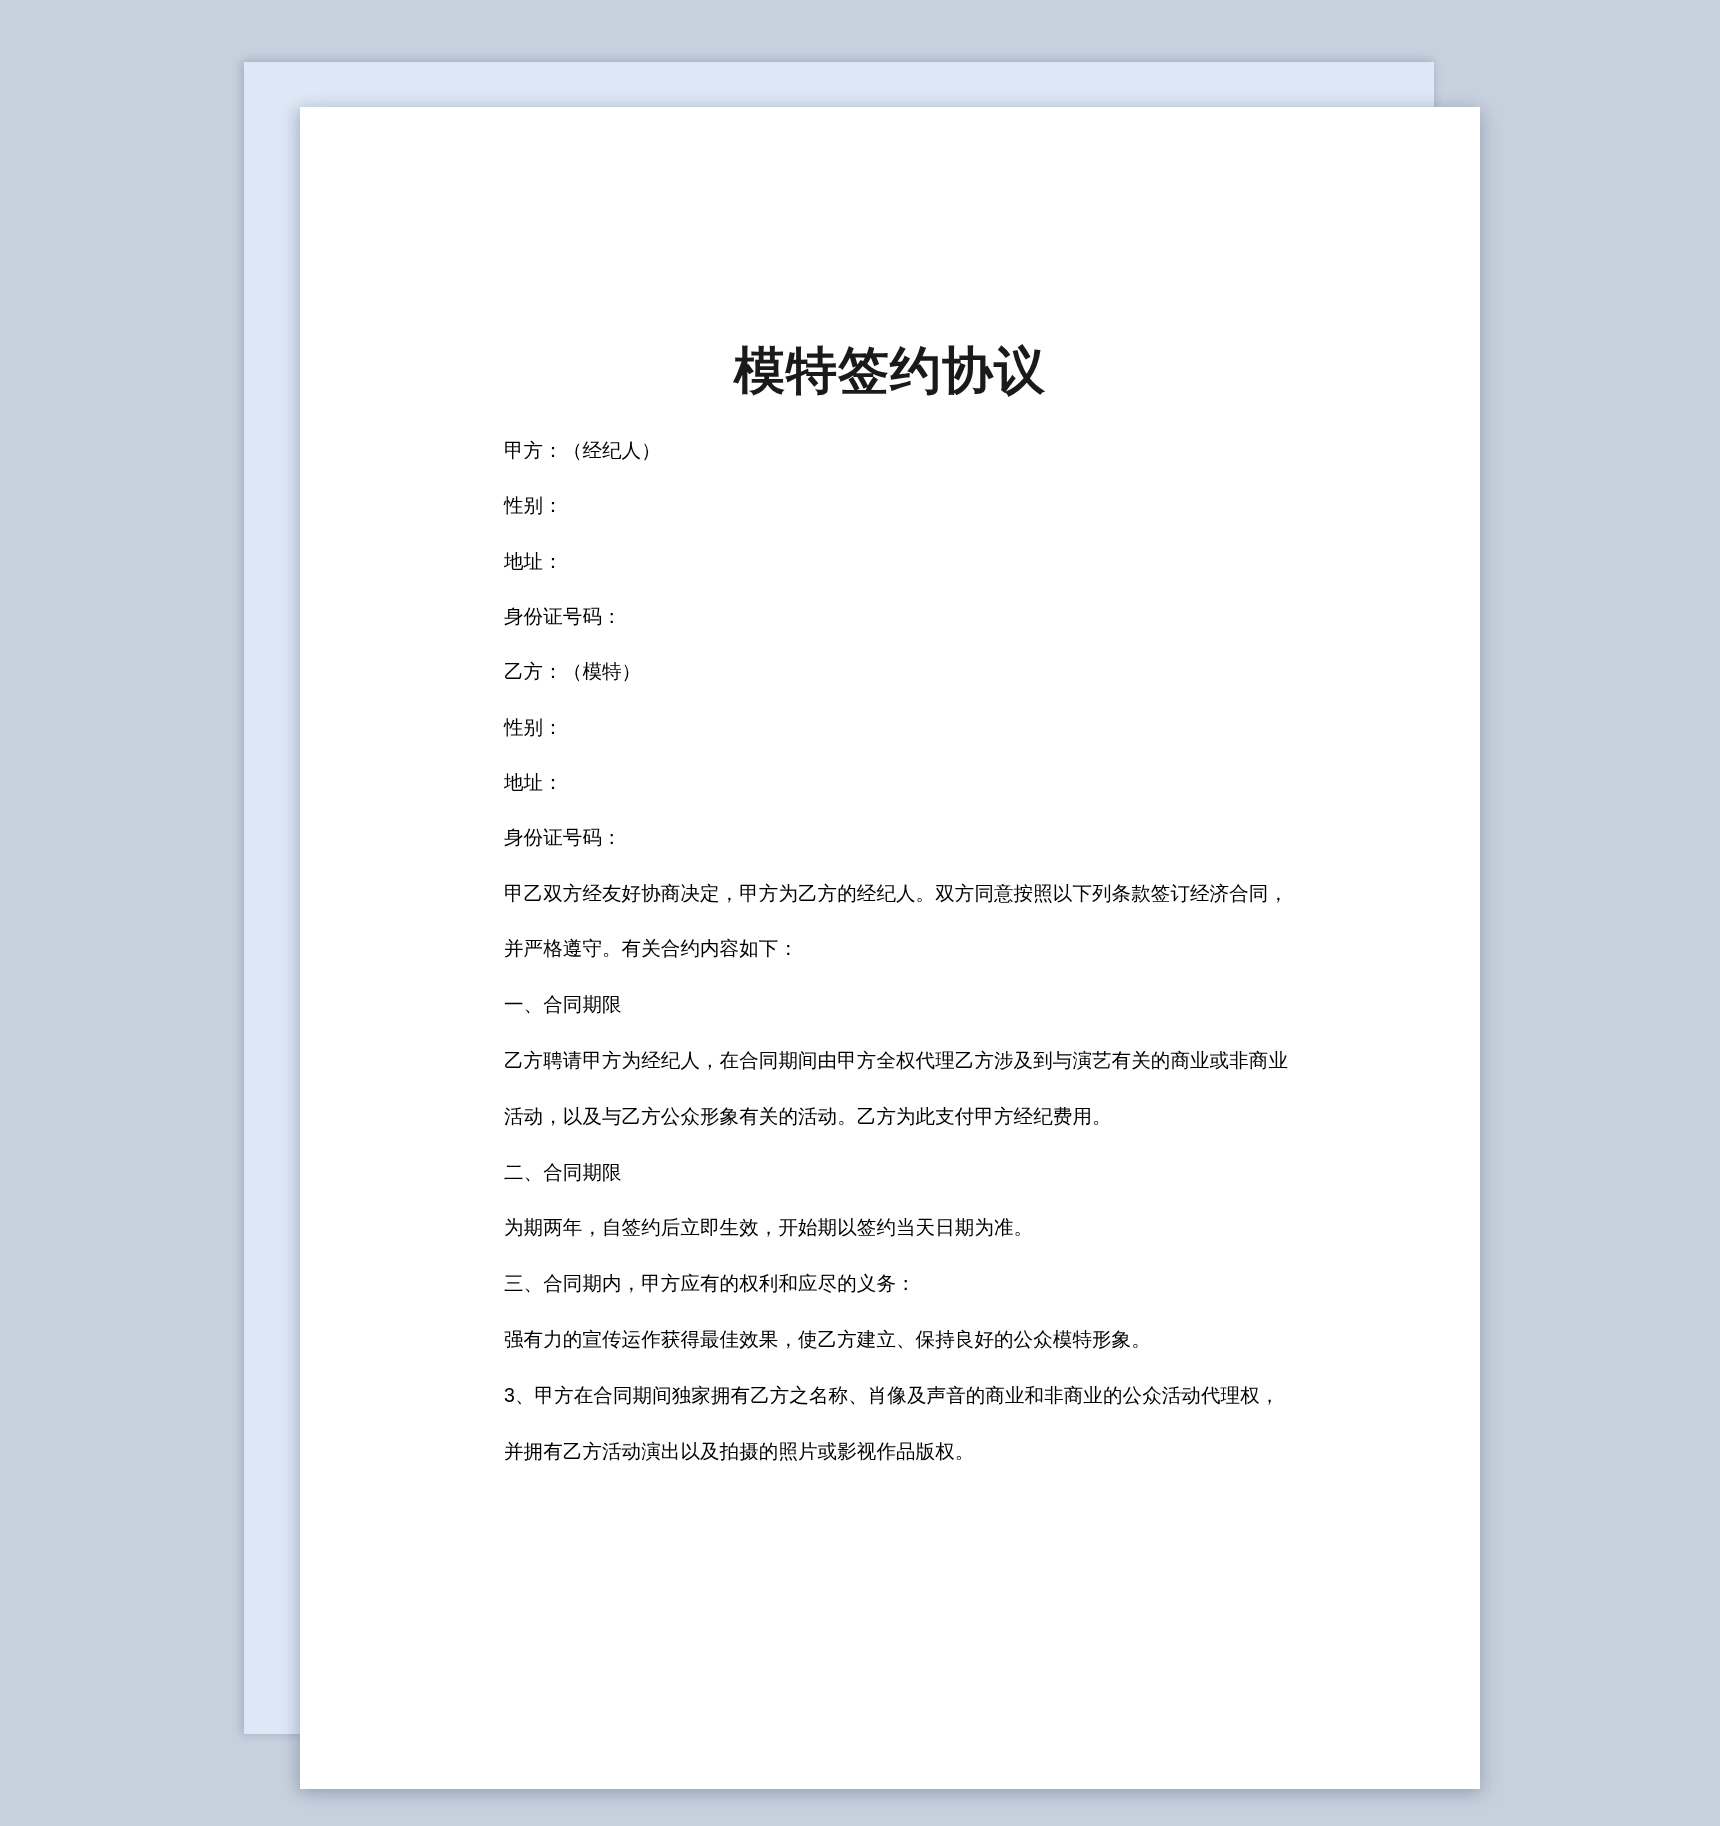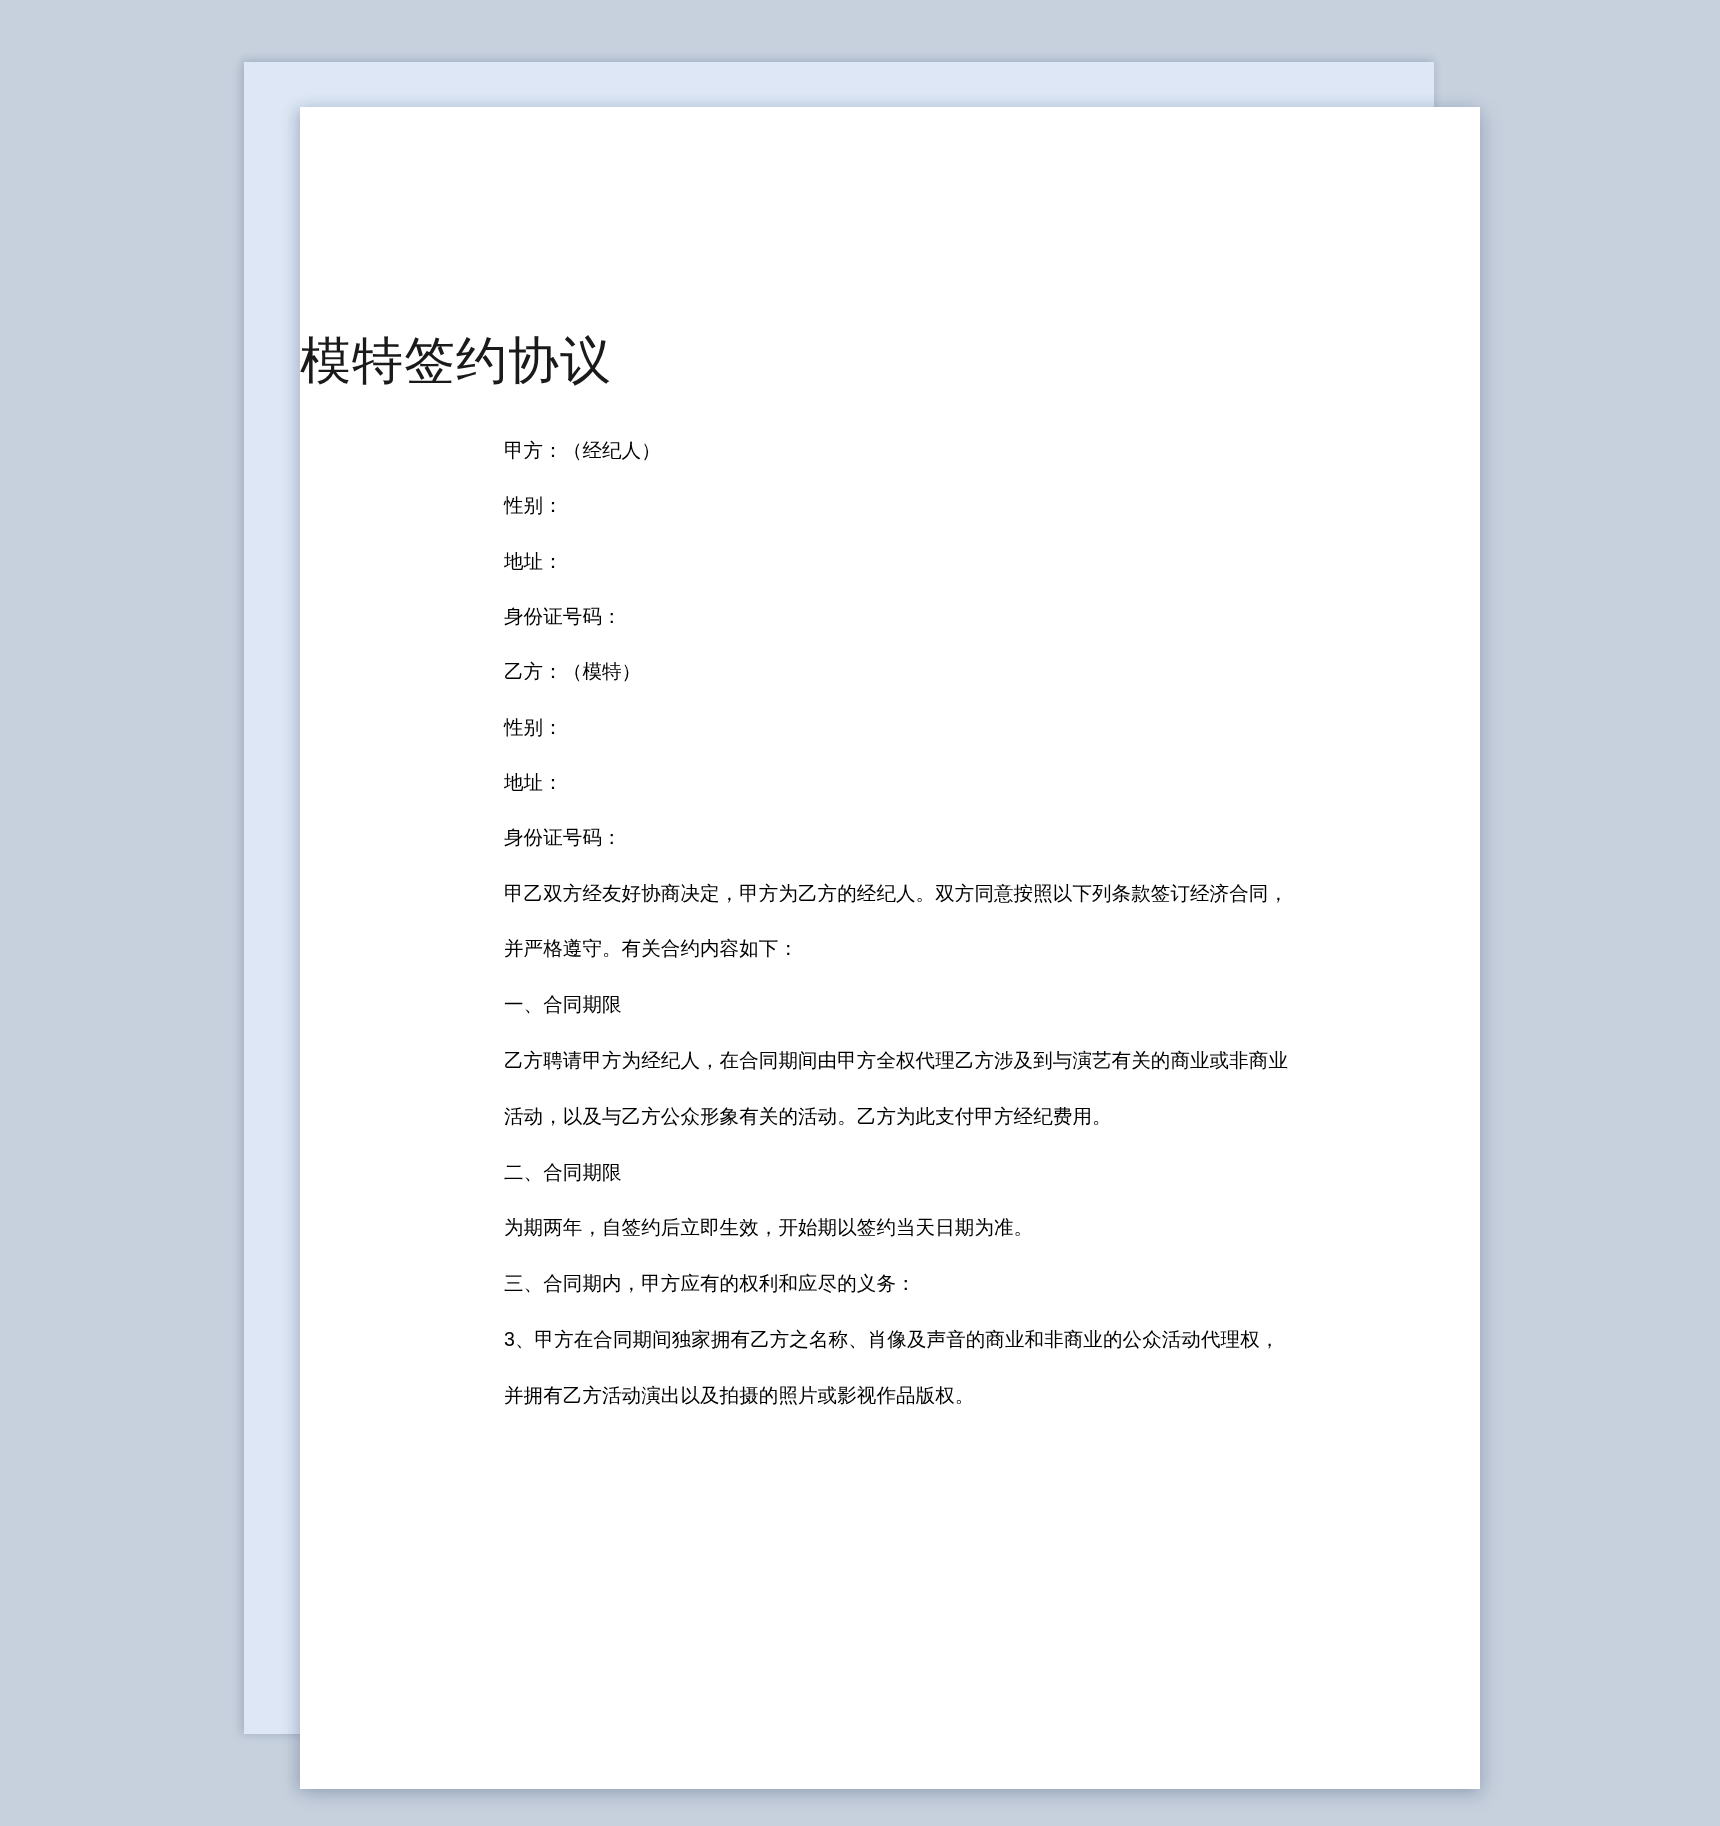--- a/index.html
+++ b/index.html
@@ -54,25 +54,26 @@
     height: 100%;
     box-sizing: border-box;
     padding: 0;
   }
 
   
   .doc-title {
     position: absolute;
     left: 0;
     right: 0;
-    top: 189px;
+    top: 199px;
+    text-align: center;
     font-size: 51px;
     line-height: 1.2;
     color: #1a1a1a;
-    font-weight: 400;
+    font-weight: 700;
     letter-spacing: 1px;
   }
 
   
   .content {
     position: absolute;
     left: 204px;
     top: 330px;
     width: 786px;
   }
@@ -123,20 +124,21 @@
         <p class="line cont">并严格遵守。有关合约内容如下：</p>
 
         <p class="line">一、合同期限</p>
         <p class="line">乙方聘请甲方为经纪人，在合同期间由甲方全权代理乙方涉及到与演艺有关的商业或非商业</p>
         <p class="line cont">活动，以及与乙方公众形象有关的活动。乙方为此支付甲方经纪费用。</p>
 
         <p class="line">二、合同期限</p>
         <p class="line">为期两年，自签约后立即生效，开始期以签约当天日期为准。</p>
 
         <p class="line">三、合同期内，甲方应有的权利和应尽的义务：</p>
+        <p class="line cont">强有力的宣传运作获得最佳效果，使乙方建立、保持良好的公众模特形象。</p>
         <p class="line">3、甲方在合同期间独家拥有乙方之名称、肖像及声音的商业和非商业的公众活动代理权，</p>
         <p class="line cont">并拥有乙方活动演出以及拍摄的照片或影视作品版权。</p>
 
       </div>
     </div>
   </div>
 
 </div>
 
 </body></html>

